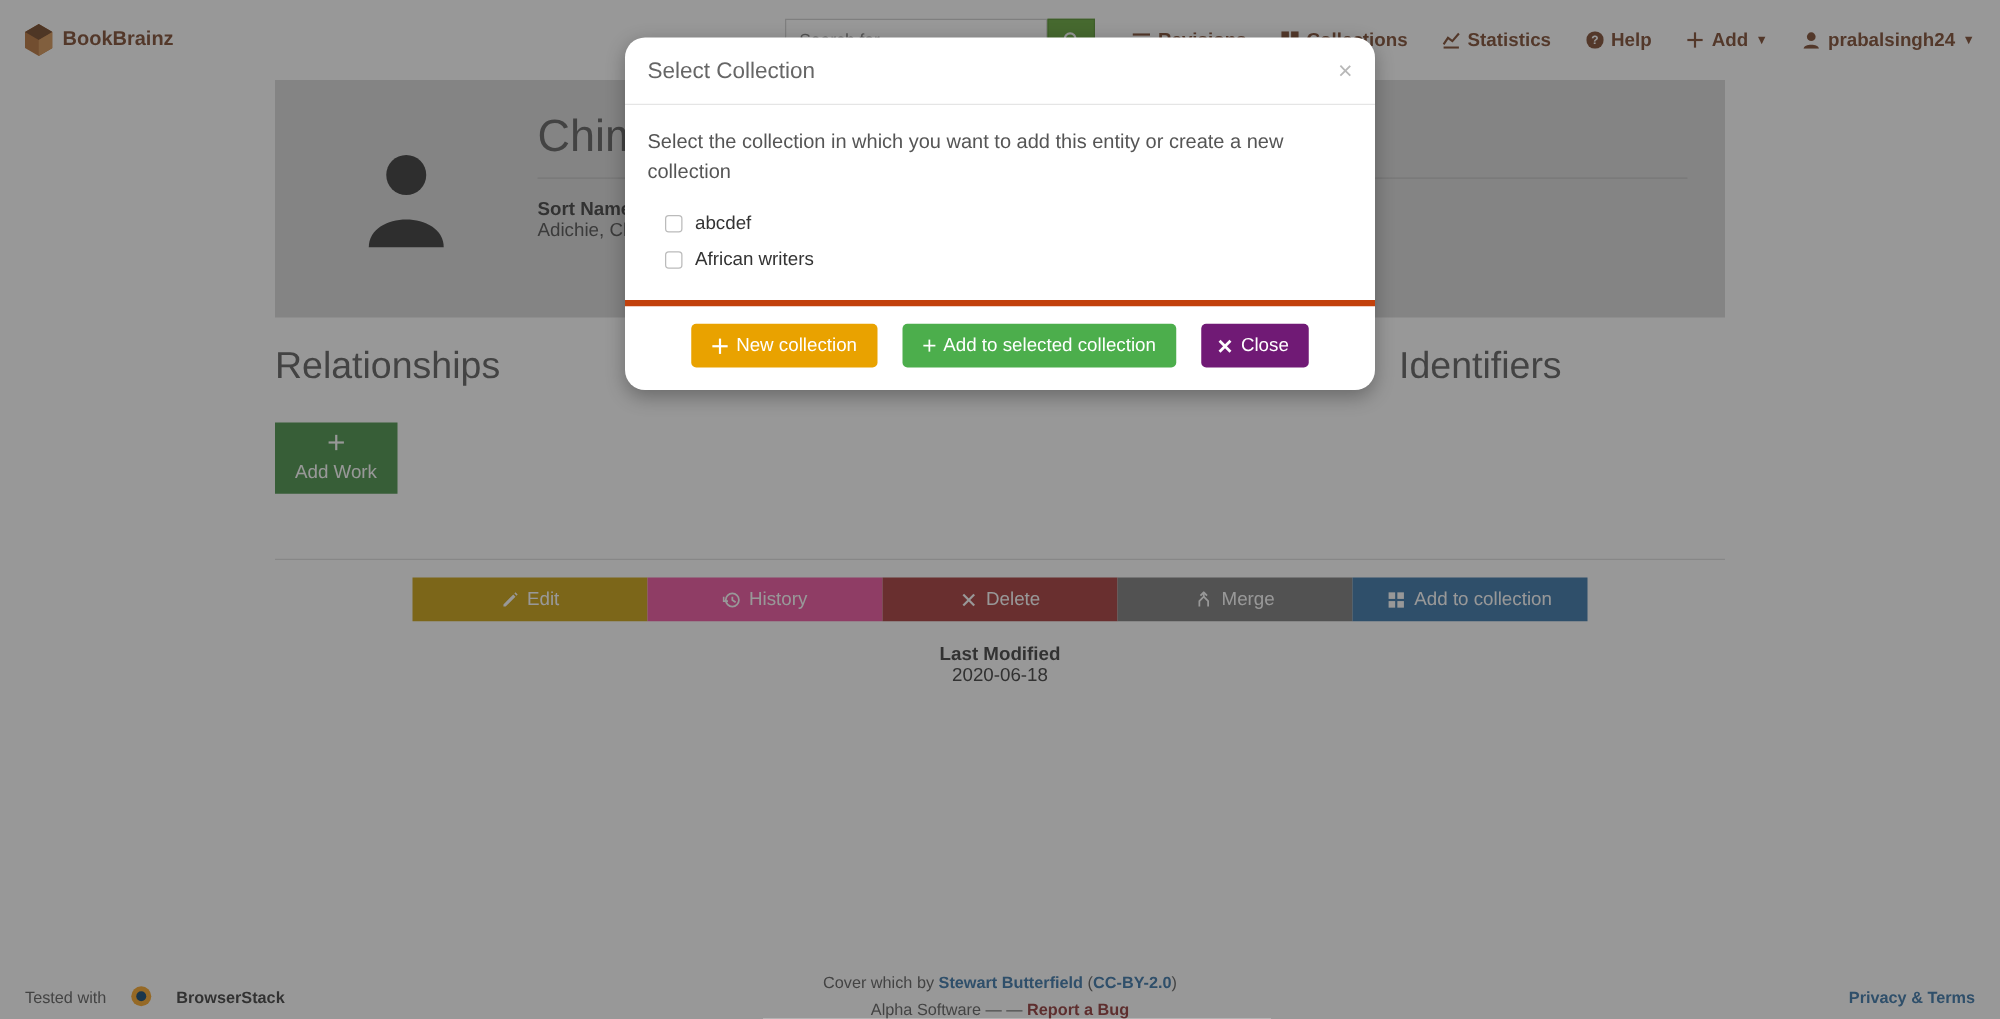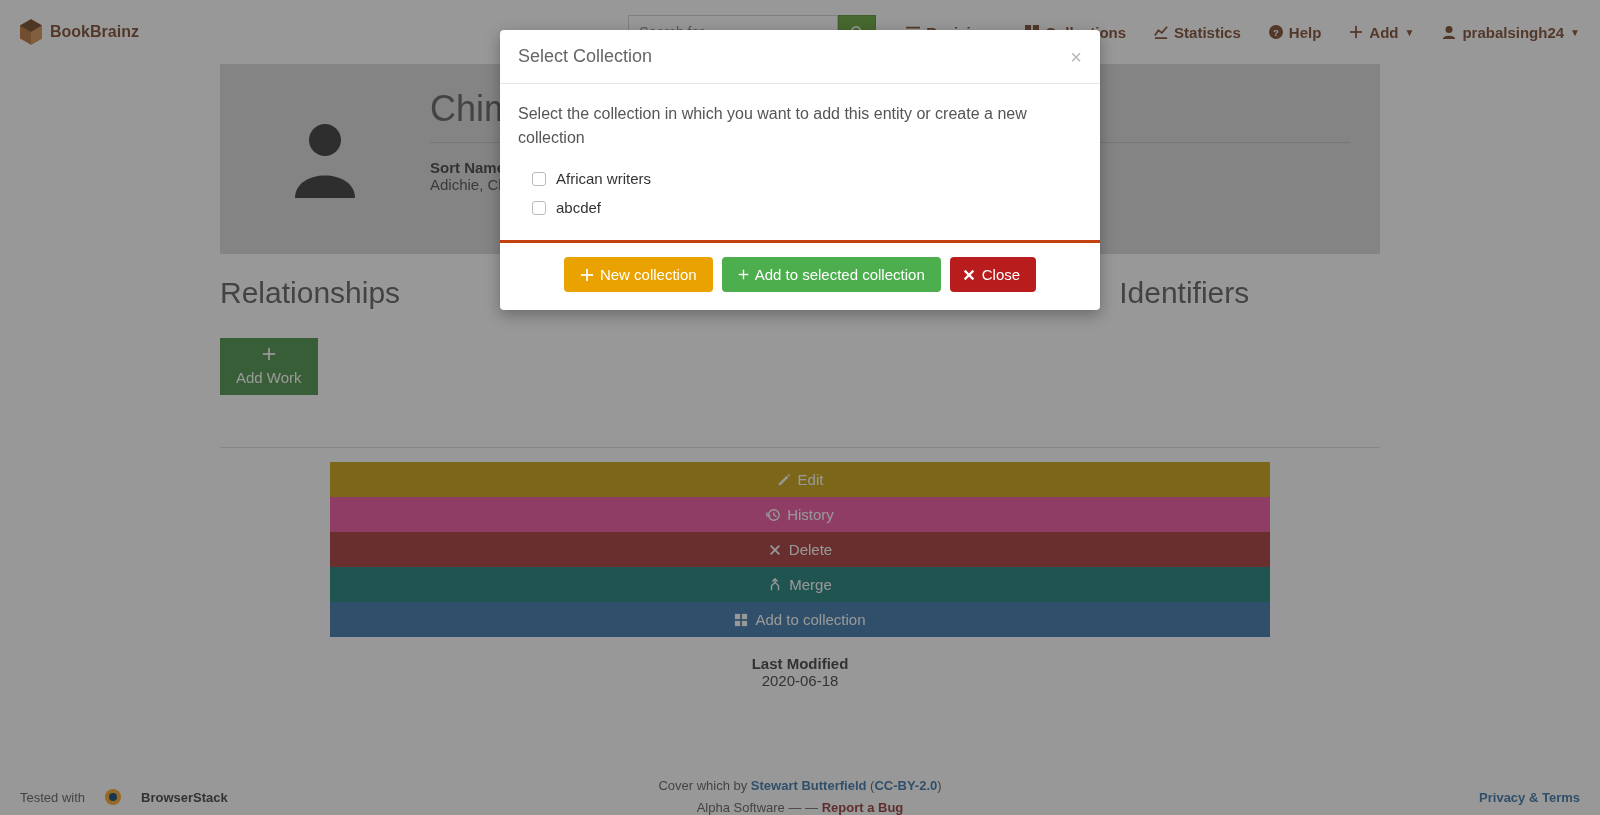--- a/index.html
+++ b/index.html
@@ -80,26 +80,26 @@
   .col-rel { flex: 4; }
   .col-id  { flex: 1.2; }
   .section-h { font-size: 30px; color: #555; font-weight: 400; margin-bottom: 28px; }
   .btn-add-work {
     background: #3d8b3d; color: #fff; border: none; padding: 9px 16px;
     font-size: 15px; display: inline-flex; align-items: center; gap: 8px; flex-direction: column;
   }
 
   .page-divider { border: 0; border-top: 1px solid #ddd; margin: 42px 0 14px; }
 
-  .actions { display: flex; width: 940px; margin: 0 auto; flex-direction: column; }
+  .actions { display: flex; width: 940px; margin: 0 auto; }
   .actions > div { flex: 1; text-align: center; padding: 9px 0; color: #fff; font-size: 15px; display:flex; align-items:center; justify-content:center; gap:7px;}
   .act-edit { background: #c79a00; }
   .act-hist { background: #ec4899; }
   .act-del  { background: #a02c2c; }
-  .act-merge{ background: #0f766e; }
+  .act-merge{ background: #737373; }
   .act-coll { background: #2d6ca2; }
 
   .last-mod { text-align: center; margin-top: 18px; color: #333; font-size: 15px;}
   .last-mod b { font-weight: 700; }
 
   .footer {
     position: absolute; bottom: 10px; left: 0; right: 0;
     display: flex; align-items: center; padding: 0 20px;
     font-size: 13px; color: #555;
   }
@@ -110,36 +110,36 @@
   .footer-center a { color: #2d6ca2; text-decoration:none; font-weight:700;}
   .footer-center .bug { color:#8a2b2b; font-weight:700;}
   .footer-right { margin-left: auto; color:#2d6ca2; font-weight:700;}
 
   
   .backdrop {
     position: absolute; inset: 0; background: rgba(50,50,50,0.5);
   }
   .modal {
     position: absolute; top: 30px; left: 50%; transform: translateX(-50%);
-    width: 600px; background: #fff; border-radius: 4px;
+    width: 600px; background: #fff; border-radius: 16px;
     box-shadow: 0 5px 15px rgba(0,0,0,.3);
     z-index: 10;
   }
   .modal-header { padding: 16px 18px; border-bottom: 1px solid #e5e5e5; display:flex; align-items:center;}
   .modal-title { font-size: 18px; color: #666; font-weight: 400; }
   .modal-close { margin-left:auto; color:#b8b8b8; font-size:20px; background:none; border:none; line-height:1;}
   .modal-body { padding: 18px; color:#555; font-size:16px; }
   .modal-body p { margin-bottom: 14px; line-height:1.5;}
   .chk-row { display:flex; align-items:center; gap:10px; padding: 6px 0 6px 14px; font-size:15px; color:#333;}
   .chk { width:14px; height:14px; border:1px solid #bbb; border-radius:3px; background:#fff;}
-  .modal-footer { padding: 14px 18px 18px; border-top:3px solid #c2410c; display:flex; gap:9px; justify-content:center;}
+  .modal-footer { padding: 14px 18px 18px; border-top:5px solid #c2410c; display:flex; gap:20px; justify-content:center;}
   .mbtn { padding: 9px 16px; color:#fff; font-size:15px; border:none; border-radius:4px; display:inline-flex; align-items:center; gap:6px;}
   .mbtn-new   { background:#e9a200; }
   .mbtn-add   { background:#4cae4c; }
-  .mbtn-close { background:#b91c1c;padding-left:12px; }
+  .mbtn-close { background:#701a75;padding-left:12px; }
 
   .icon { width:14px; height:14px; display:inline-block;}
 </style>
 </head>
 <body>
 
 <div class="navbar">
   <div class="brand">
     <svg class="brand-icon" viewBox="0 0 24 28">
       <polygon points="12,0 24,7 24,21 12,28 0,21 0,7" fill="#b36b2e"></polygon>
@@ -314,25 +314,25 @@
 <div class="backdrop"></div>
 <div class="modal">
   <div class="modal-header">
     <span class="modal-title">Select Collection</span>
     <button class="modal-close">×</button>
   </div>
   <div class="modal-body">
     <p>Select the collection in which you want to add this entity or create a new collection</p>
     <div class="chk-row">
       <span class="chk"></span>
-      <span>African writers</span>
+      <span>abcdef</span>
     </div>
     <div class="chk-row">
       <span class="chk"></span>
-      <span>abcdef</span>
+      <span>African writers</span>
     </div>
   </div>
   <div class="modal-footer">
     <button class="mbtn mbtn-new">
       <svg class="icon" viewBox="0 0 16 16" fill="#fff">
           <rect x="7" y="1" width="2" height="14"></rect>
           <rect x="1" y="7" width="14" height="2"></rect>
         </svg>
       <span>New collection</span>
     </button>

